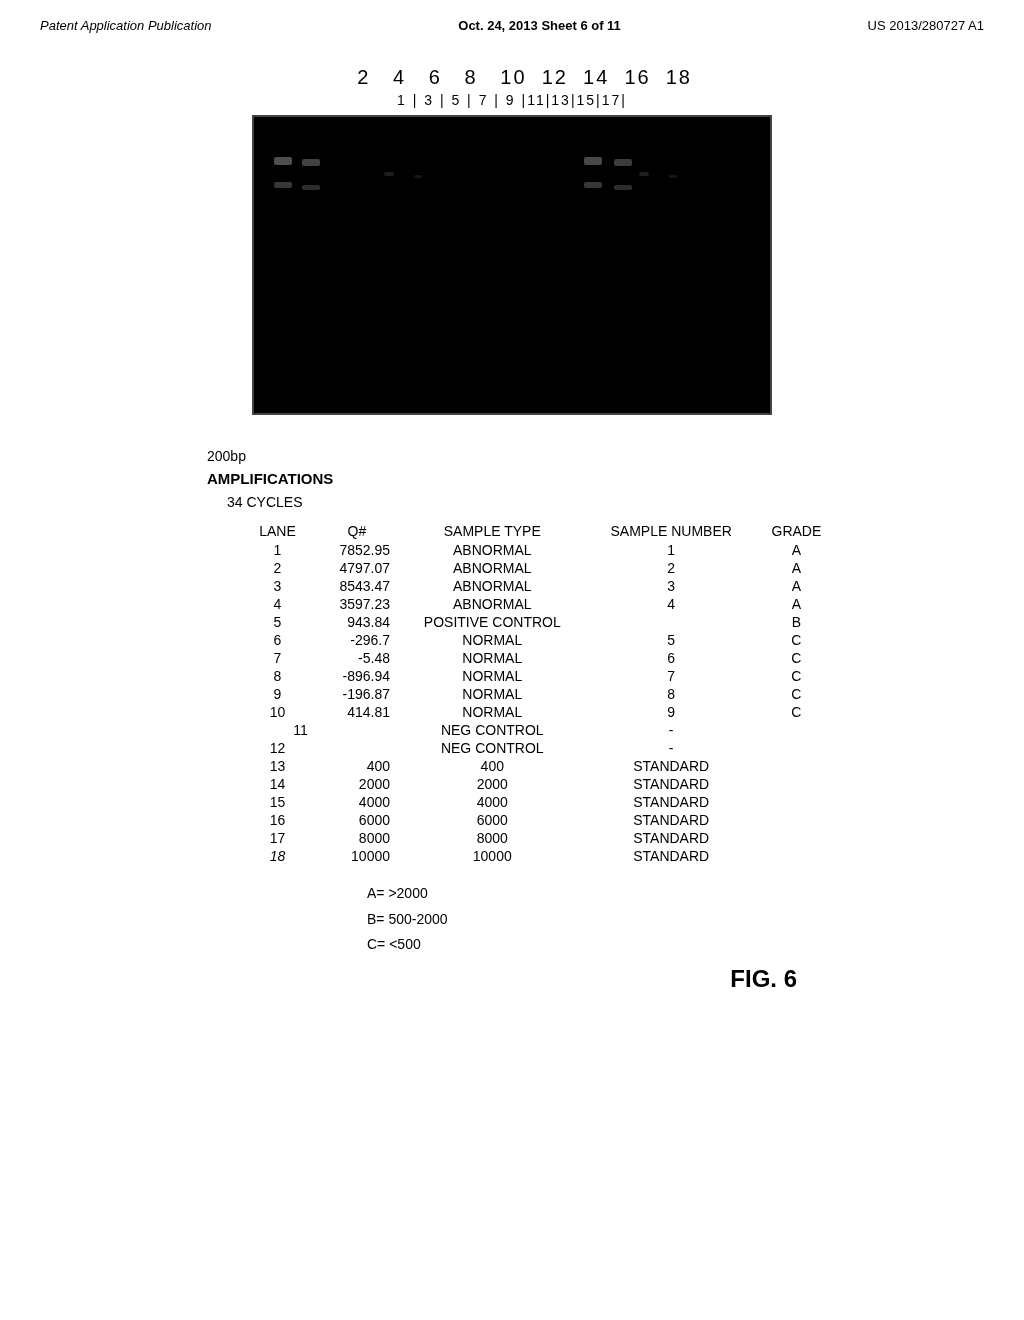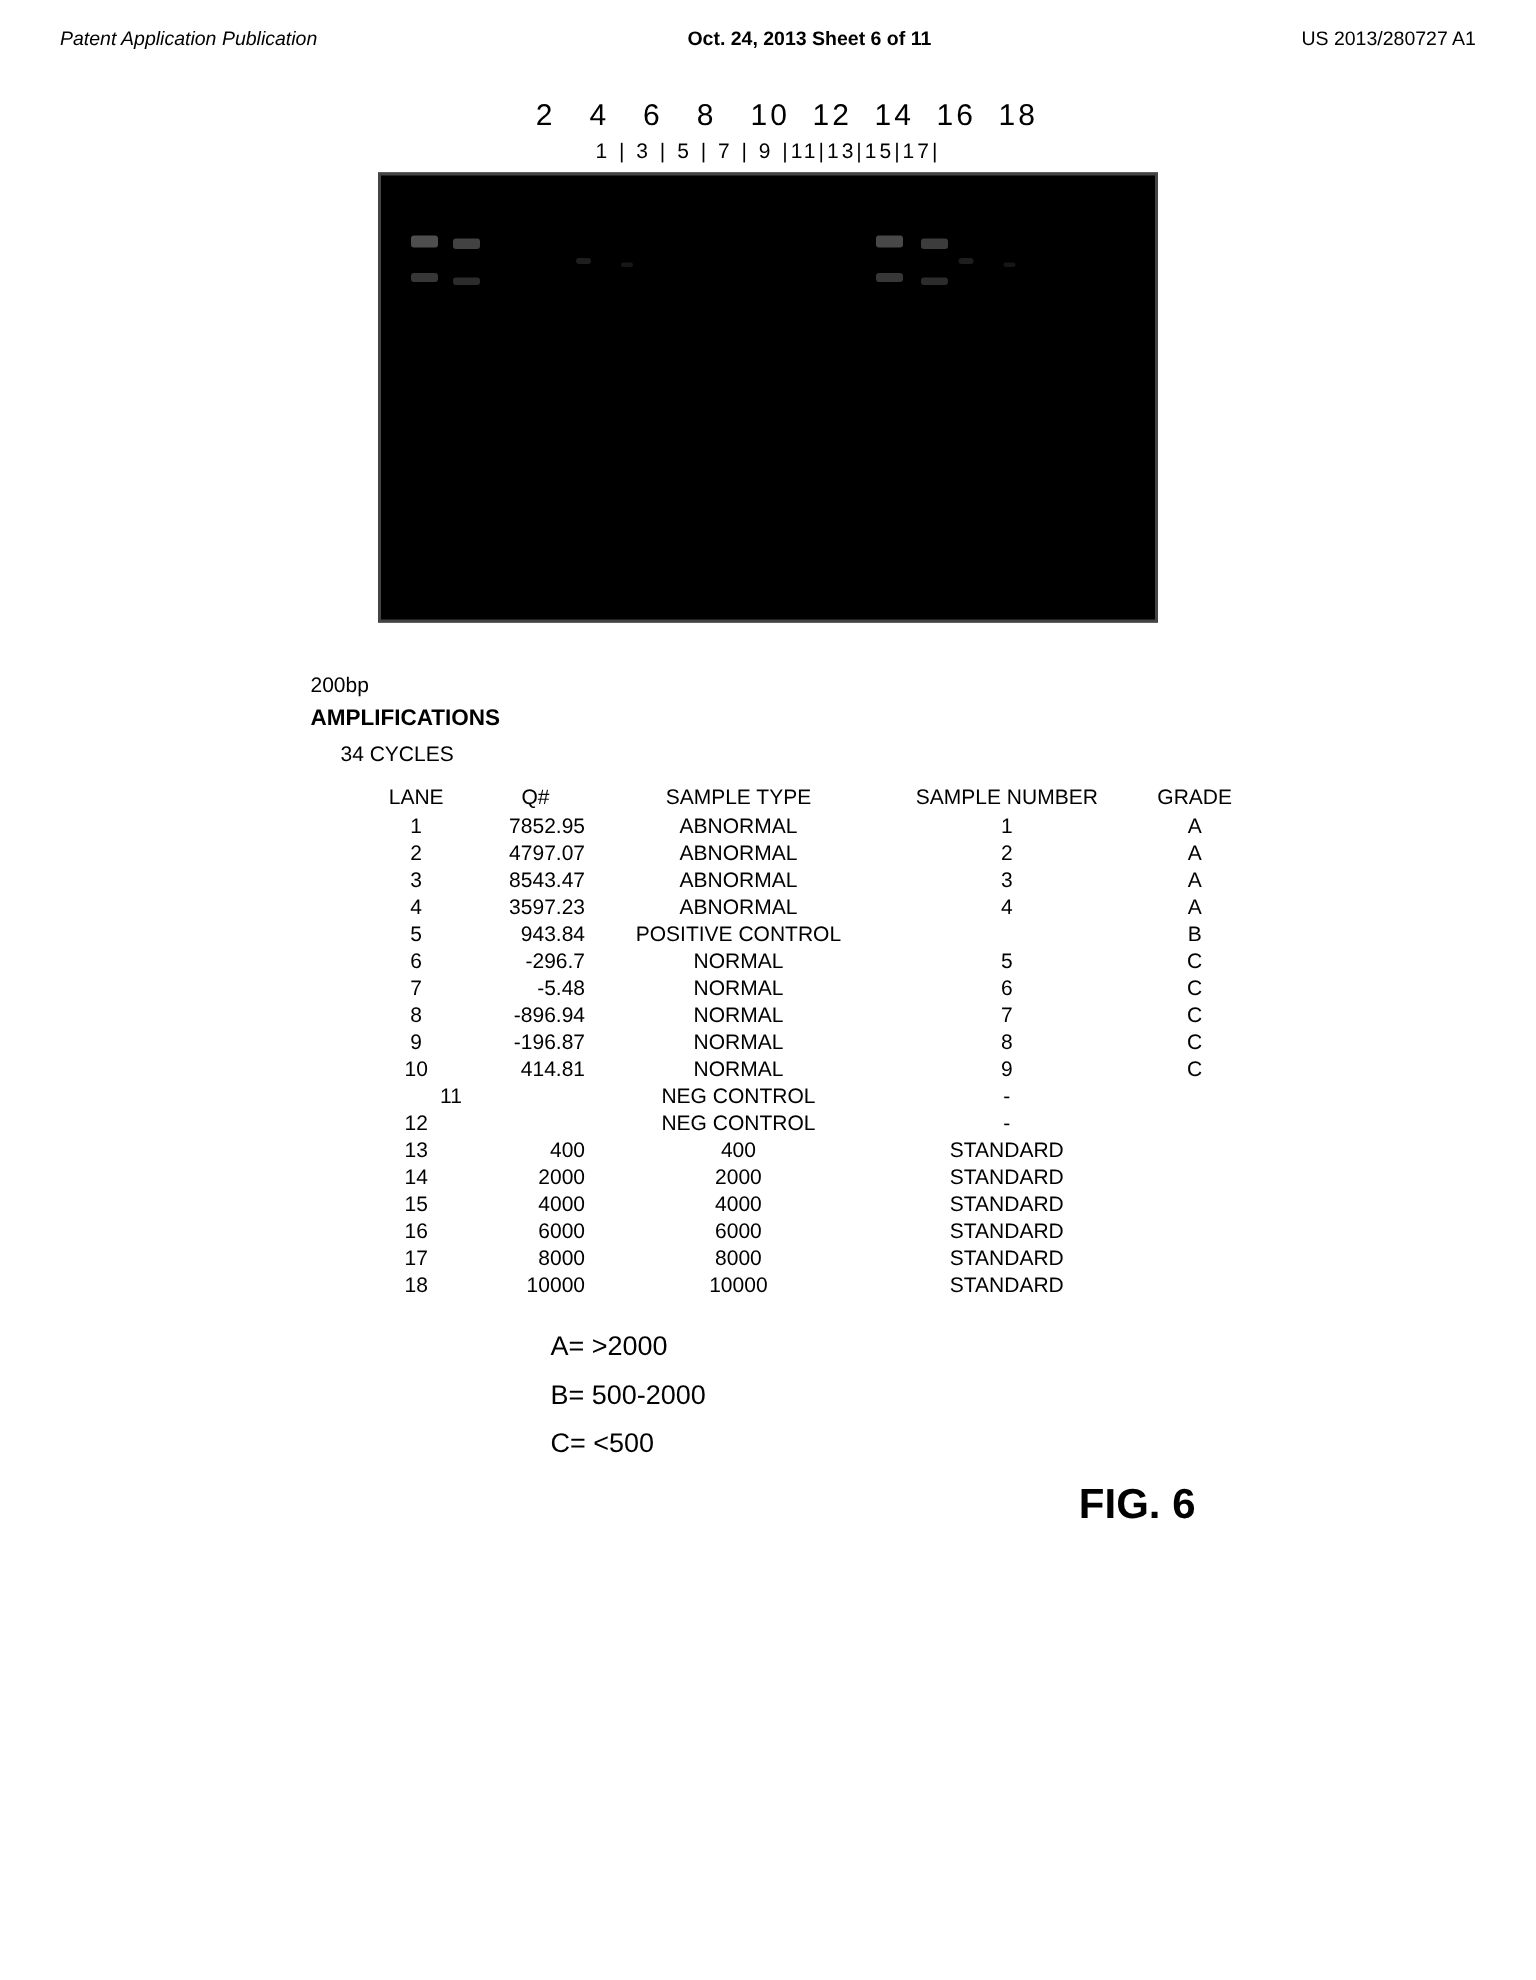--- a/index.html
+++ b/index.html
@@ -109,33 +109,33 @@
 
     .data-table td.lane-col { text-align: center; }
     .data-table td.q-col { text-align: right; }
     .data-table td.type-col { text-align: center; }
     .data-table td.num-col { text-align: center; }
     .data-table td.grade-col { text-align: center; }
 
     .grade-legend {
       margin-top: 16px;
       margin-left: 180px;
-      font-size: 18px;
+      font-size: 14px;
       line-height: 1.8;
     }
 
     .fig-row {
       display: flex;
       justify-content: flex-end;
       margin-top: 8px;
       padding-right: 40px;
     }
 
     .fig-label {
-      font-size: 28px;
+      font-size: 24px;
       font-weight: bold;
     }
 
     .indent-1 { padding-left: 20px; }
   </style>
 </head>
 <body>
 
 <div class="page-header">
   <span class="header-left">Patent Application Publication</span>
@@ -313,21 +313,21 @@
               <td class="grade-col"></td>
             </tr>
             <tr>
               <td class="lane-col" style="padding-left: 60px;">17</td>
               <td class="q-col">8000</td>
               <td class="type-col">8000</td>
               <td class="num-col">STANDARD</td>
               <td class="grade-col"></td>
             </tr>
             <tr>
-              <td class="lane-col" style="padding-left: 60px;">18</td>
+              <td class="lane-col" style="padding-left: 60px; font-style: italic;">18</td>
               <td class="q-col">10000</td>
               <td class="type-col">10000</td>
               <td class="num-col">STANDARD</td>
               <td class="grade-col"></td>
             </tr>
           </tbody>
       </table>
     </div>
 
     <div class="grade-legend">

